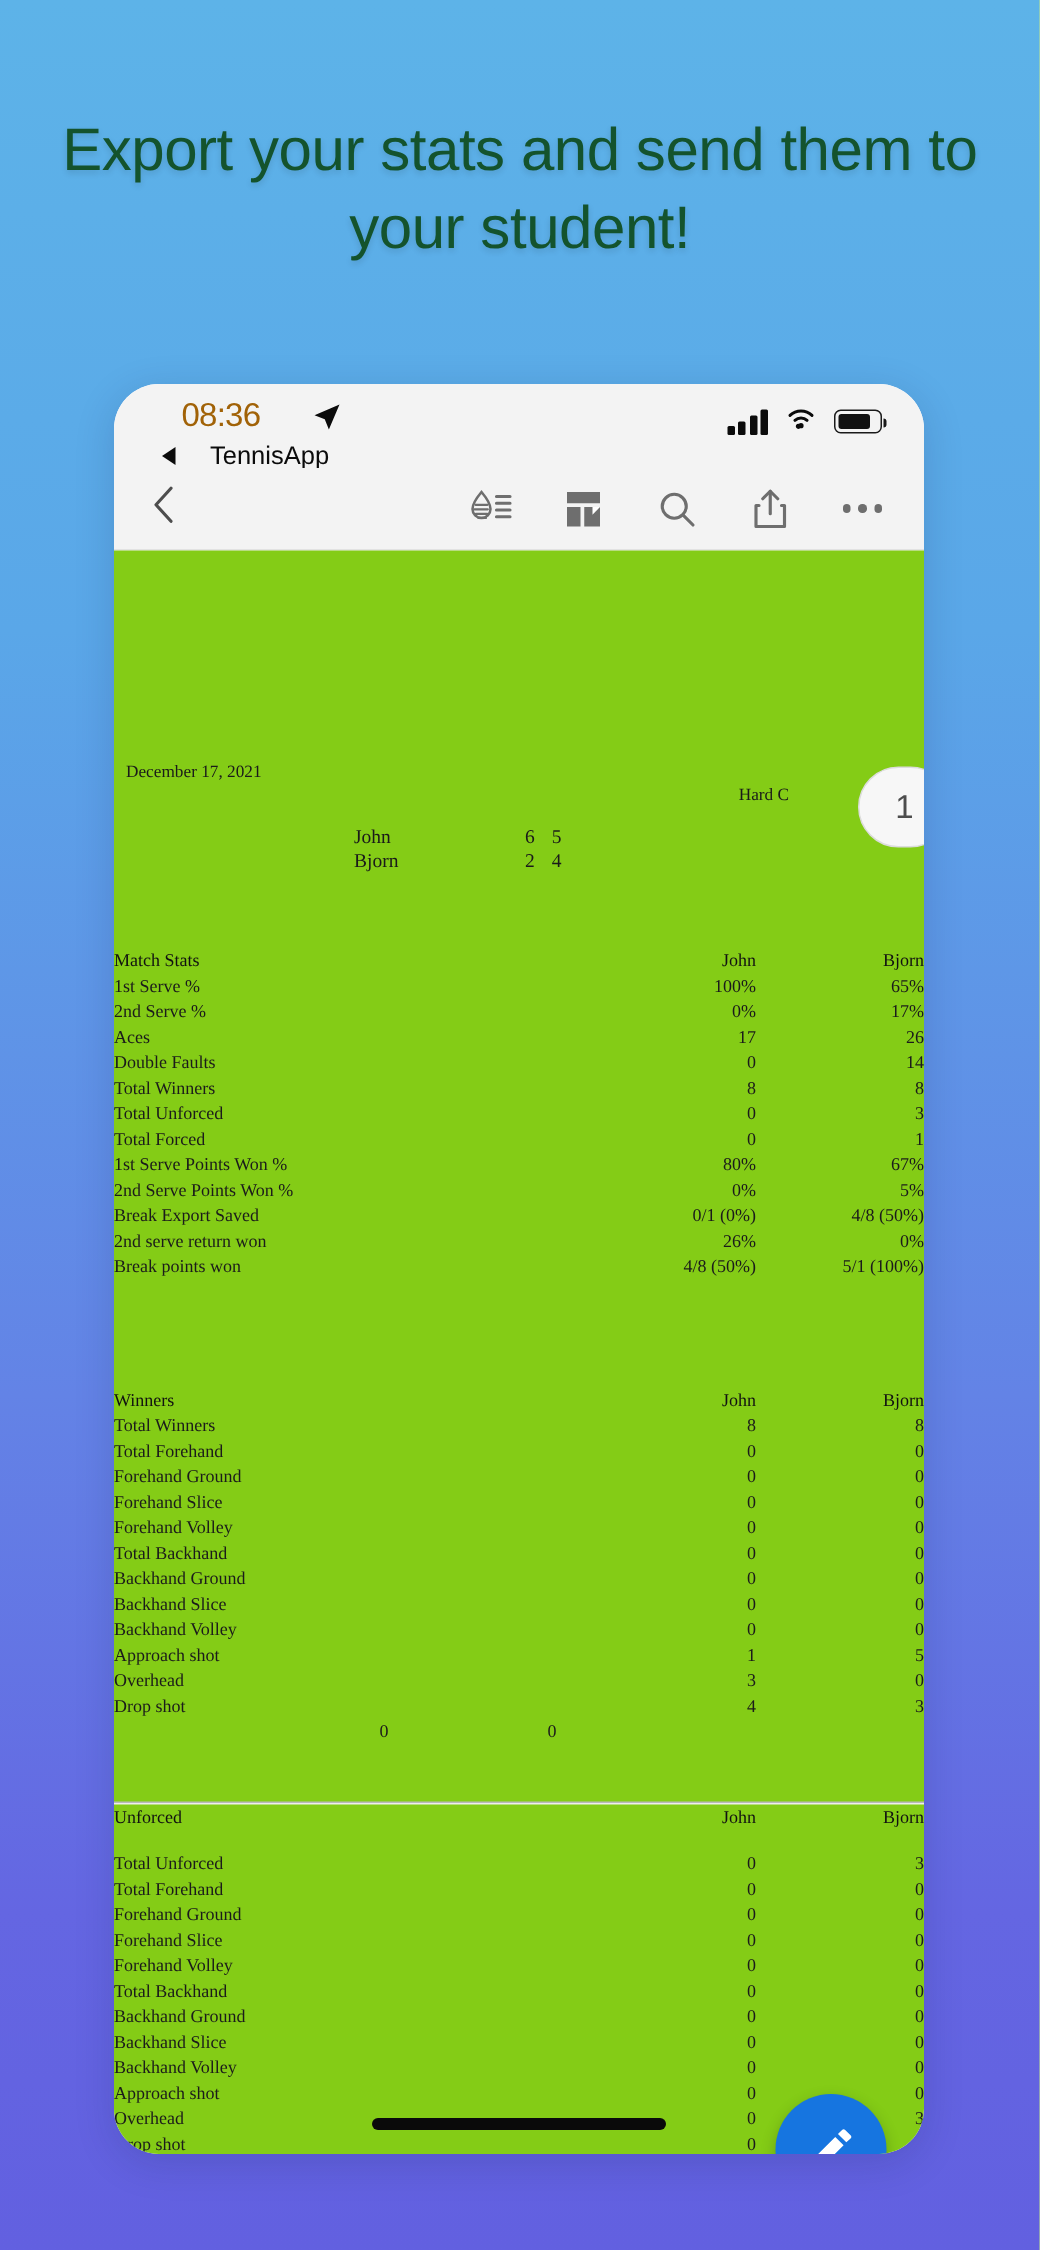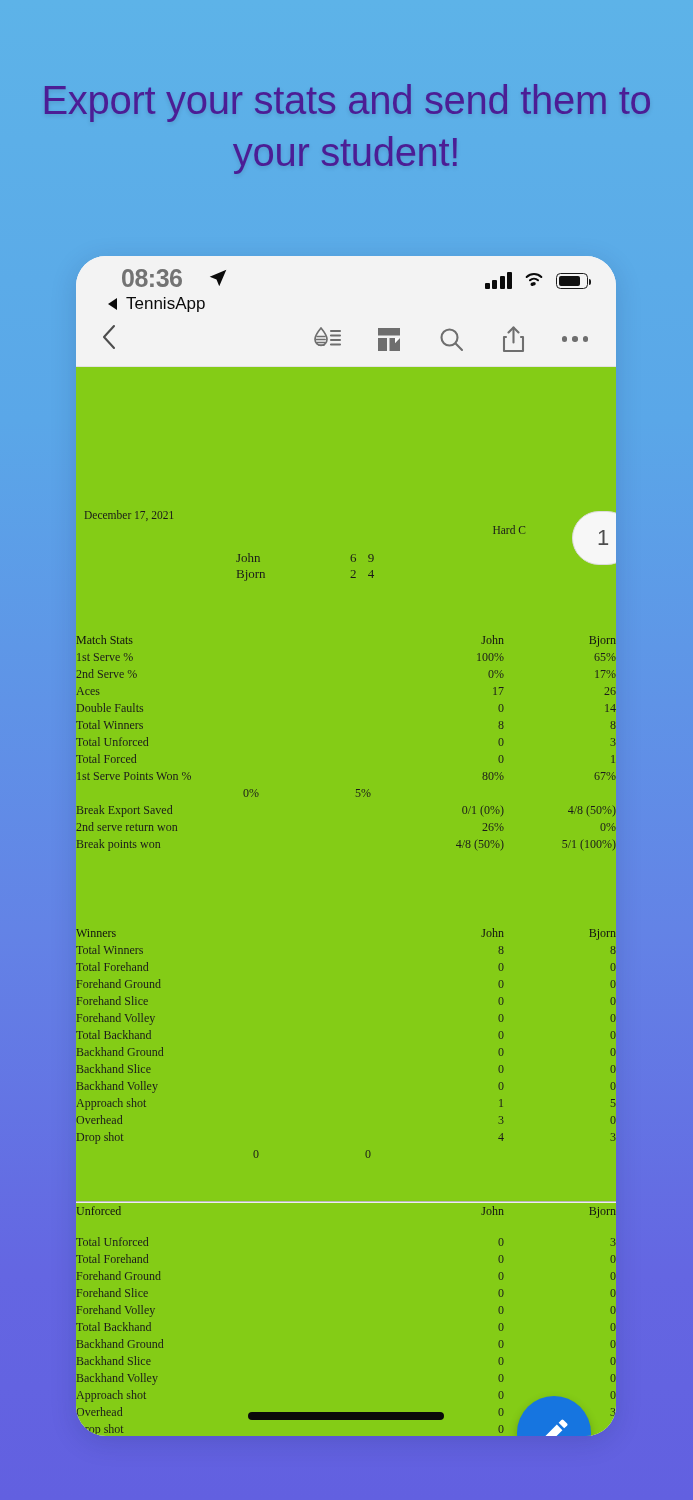--- a/index.html
+++ b/index.html
@@ -16,21 +16,21 @@
     position: relative;
   }
 
   
   .promo-title {
     position: absolute;
     top: 74px;
     left: 0;
     width: 693px;
     text-align: center;
-    color: #4c1d95;
+    color: #14532d;
     font-size: 40px;
     line-height: 52px;
     font-weight: 400;
     letter-spacing: -0.3px;
     text-shadow: 0 2px 4px rgba(0,0,0,0.13);
     padding: 0 40px;
   }
 
   
   .phone {
@@ -48,40 +48,40 @@
   
   .status-bar {
     height: 56px;
     background: #f3f3f3;
     position: relative;
   }
   .status-time {
     position: absolute;
     left: 45px;
     top: 8px;
-    font-size: 25px;
-    font-weight: 700;
-    color: #737373;
+    font-size: 22px;
+    font-weight: 400;
+    color: #a16207;
     letter-spacing: -0.5px;
   }
   .loc-arrow {
     position: absolute;
     left: 132px;
     top: 12px;
   }
   .back-app {
     position: absolute;
     left: 32px;
     top: 38px;
     font-size: 17px;
     color: #0b0b0b;
     font-weight: 500;
     display: flex;
     align-items: center;
-    gap: 9px;
+    gap: 23px;
   }
   .back-app .tri {
     display: inline-block;
     width: 0; height: 0;
     border-top: 6px solid transparent;
     border-bottom: 6px solid transparent;
     border-right: 9px solid #0b0b0b;
   }
   .status-right {
     position: absolute;
@@ -318,21 +318,21 @@
   </div>
 
   <div class="doc">
     <div class="doc-date">December 17, 2021</div>
     <div class="doc-surface">Hard C</div>
     <div class="page-badge">1</div>
 
     <div class="scoreboard">
         <div class="score-row">
           <div class="score-name">John</div>
-          <div class="score-sets">6 9</div>
+          <div class="score-sets">6 5</div>
         </div>
         <div class="score-row">
           <div class="score-name">Bjorn</div>
           <div class="score-sets">2 4</div>
         </div>
       </div>
 
     <div id="sections-host">
         <div class="stat-block" style="top: 265px;">
           <div class="stat-row head">
@@ -374,20 +374,21 @@
             <div class="c-label">Total Forced</div>
             <div class="c-p1">0</div>
             <div class="c-p2">1</div>
           </div>
           <div class="stat-row">
             <div class="c-label">1st Serve Points Won %</div>
             <div class="c-p1">80%</div>
             <div class="c-p2">67%</div>
           </div>
           <div class="stat-row">
+            <div class="c-label">2nd Serve Points Won %</div>
             <div class="c-p1">0%</div>
             <div class="c-p2">5%</div>
           </div>
           <div class="stat-row">
             <div class="c-label">Break Export Saved</div>
             <div class="c-p1">0/1 (0%)</div>
             <div class="c-p2">4/8 (50%)</div>
           </div>
           <div class="stat-row">
             <div class="c-label">2nd serve return won</div>

